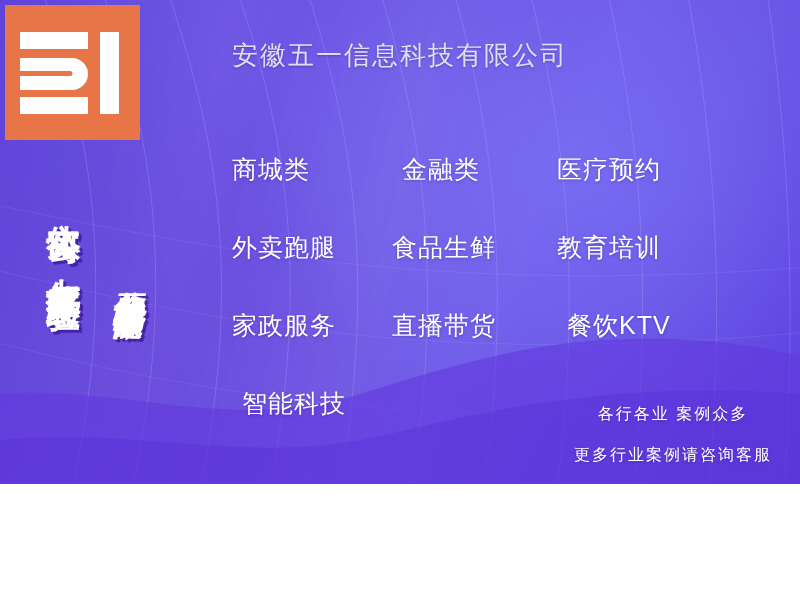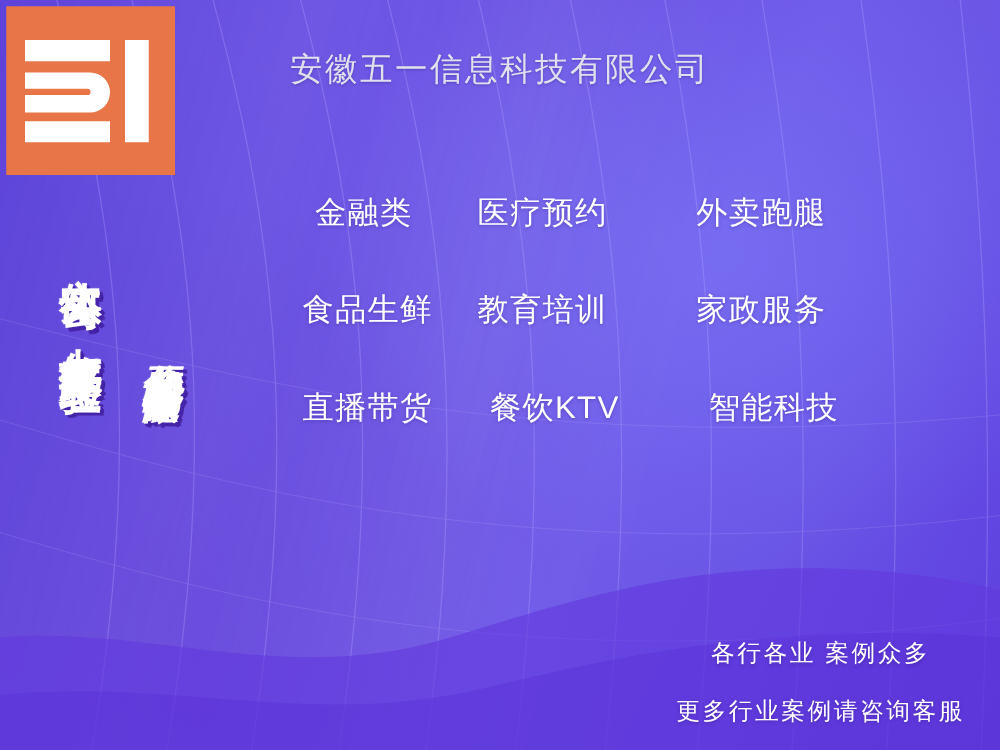--- a/index.html
+++ b/index.html
@@ -2,21 +2,21 @@
 <html><head>
 <meta charset="utf-8">
 <title>Promo Banner</title>
 <style>
   * { margin:0; padding:0; box-sizing:border-box; }
   html,body{
     width:800px; height:600px; overflow:hidden;
     font-family:"Liberation Sans", sans-serif;
   }
   #banner{
-    position:relative; width:800px; height:600px; overflow:hidden;
+    position:relative; width:800px; height:484px; overflow:hidden;
     background:#1d4ed8;
   }
   
   .bg-base{
     position:absolute; inset:0;
     background:
       linear-gradient(115deg,
         #5a3fd8 0%,
         #5b43db 18%,
         #6048e0 32%,
@@ -123,21 +123,21 @@
       3px 3px 0 rgba(60,28,150,0.7),
       0 0 1px rgba(255,255,255,0.6);
   }
 
   
   .footer{
     position:absolute; right:28px; bottom:18px;
     text-align:center;
   }
   .footer-line{
-    color:#ffffff; font-size:19px; letter-spacing:2px;
+    color:#ffffff; font-size:16px; letter-spacing:2px;
     white-space:nowrap;
     text-shadow:0 1px 3px rgba(45,22,120,0.4);
   }
   .footer-line.l1{ margin-bottom:20px; }
 </style>
 </head>
 <body>
 
 <div id="banner">
 
@@ -181,20 +181,21 @@
       <rect x="0" y="0" width="68" height="17" fill="#ffffff"></rect>
       <path d="M0 26 H52 a16 16 0 0 1 0 32 H0 V44 H50 a2.5 2.5 0 0 0 0 -5 H0 Z" fill="#ffffff"></path>
       <rect x="0" y="65" width="68" height="17" fill="#ffffff"></rect>
       <rect x="80" y="0" width="19" height="82" fill="#ffffff"></rect>
     </svg>
   </div>
 
   <div class="company-title">安徽五一信息科技有限公司</div>
 
   <div class="cat-grid">
+    <div class="cat-cell">商城类</div>
     <div class="cat-cell c2 pad-a">金融类</div>
 
     <div class="cat-cell">医疗预约</div>
     <div class="cat-cell c2">外卖跑腿</div>
     <div class="cat-cell pad-b">食品生鲜</div>
 
     <div class="cat-cell">教育培训</div>
     <div class="cat-cell c2">家政服务</div>
     <div class="cat-cell pad-b">直播带货</div>
 

